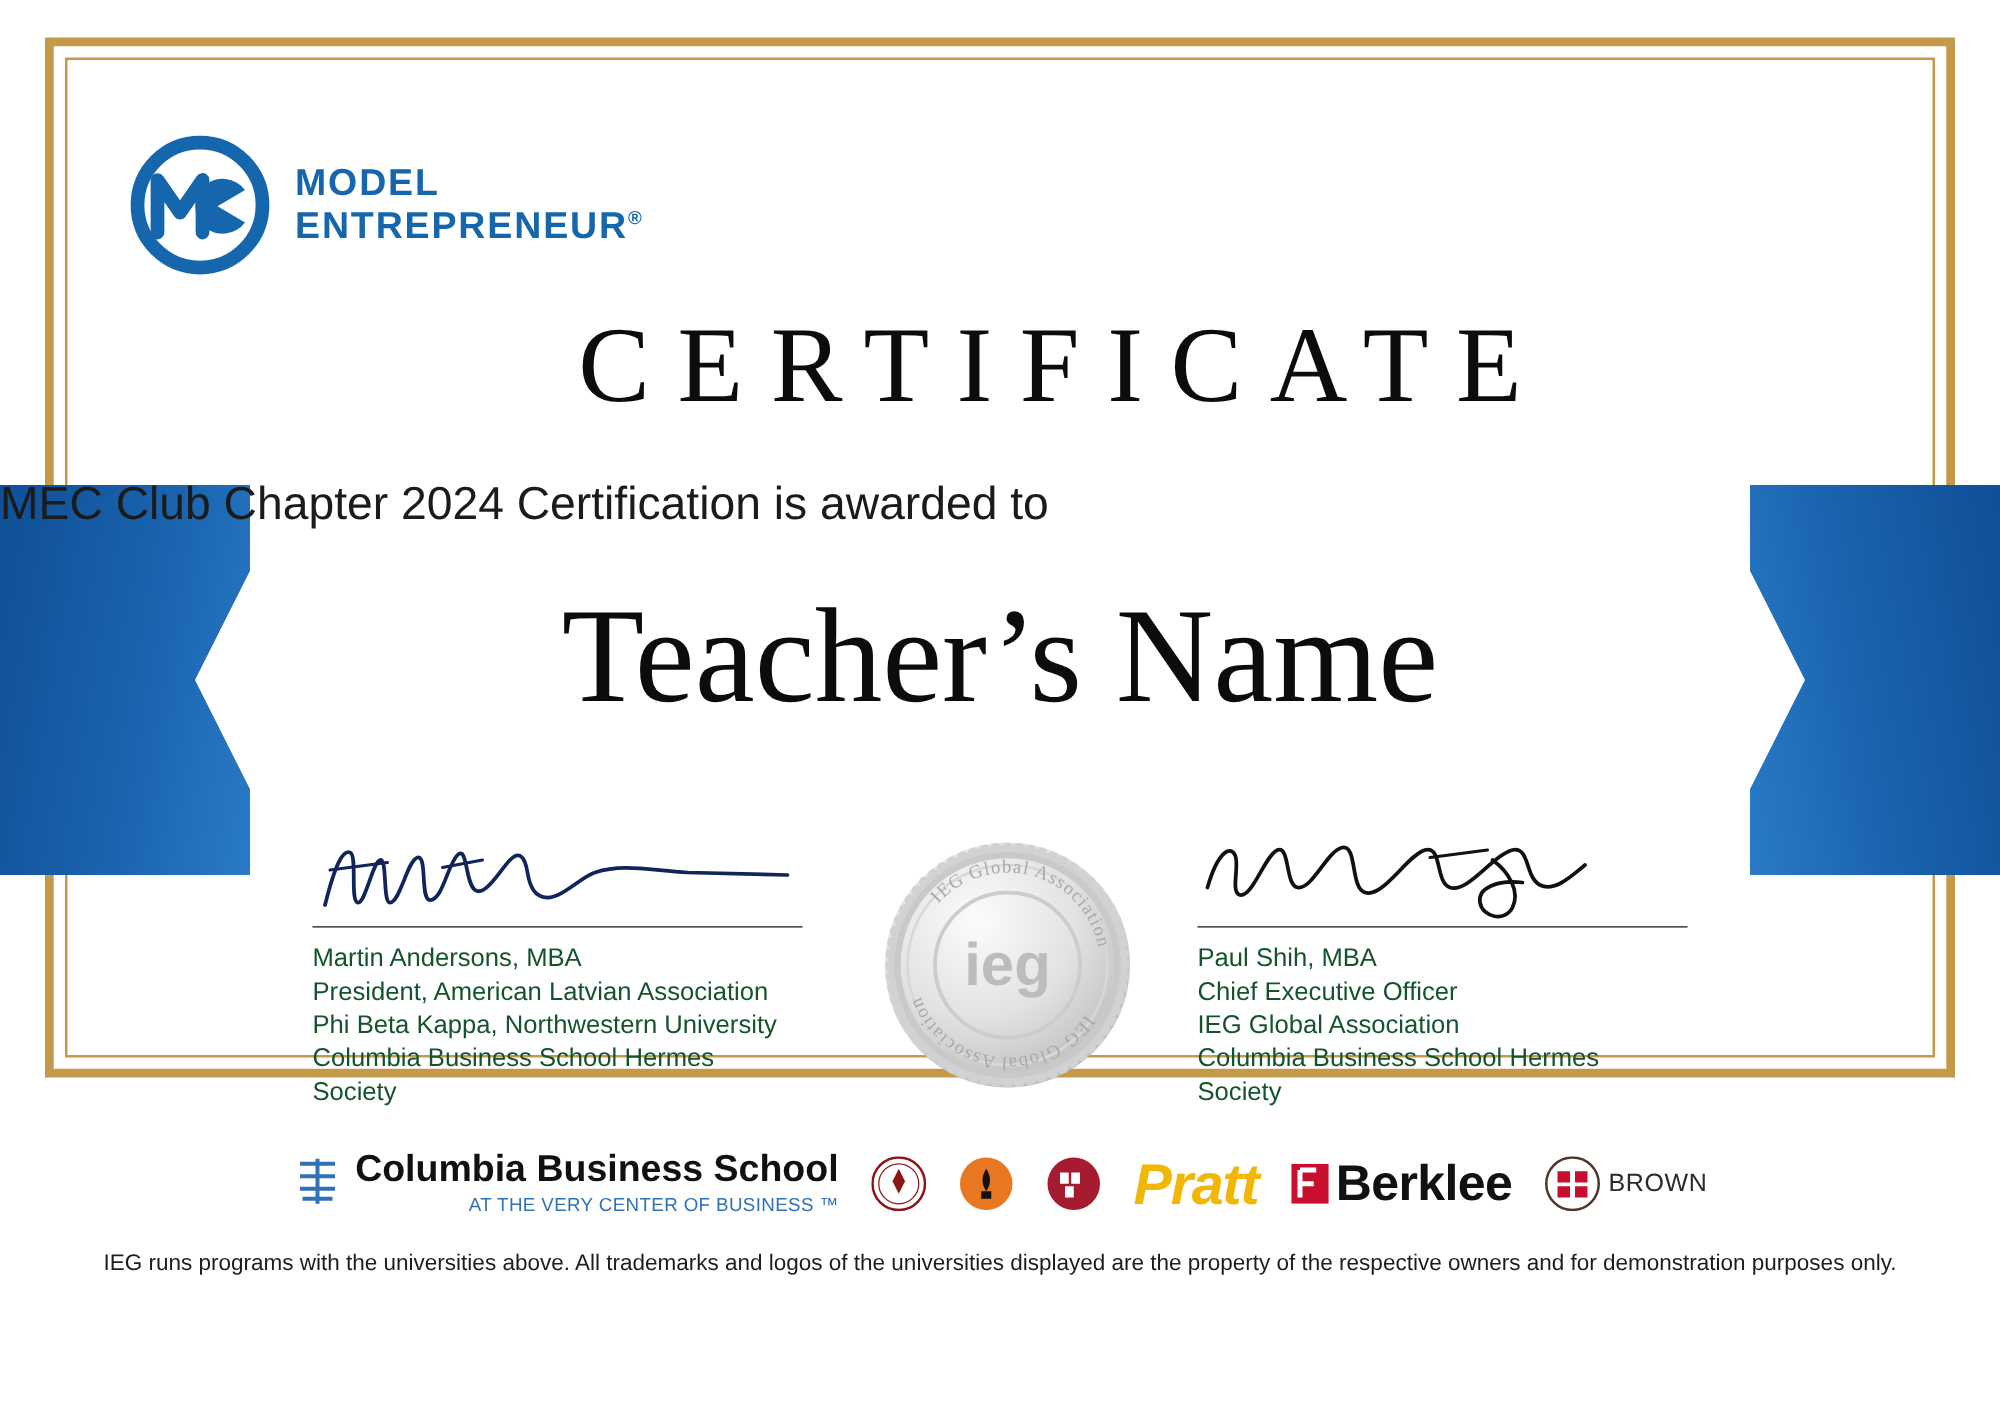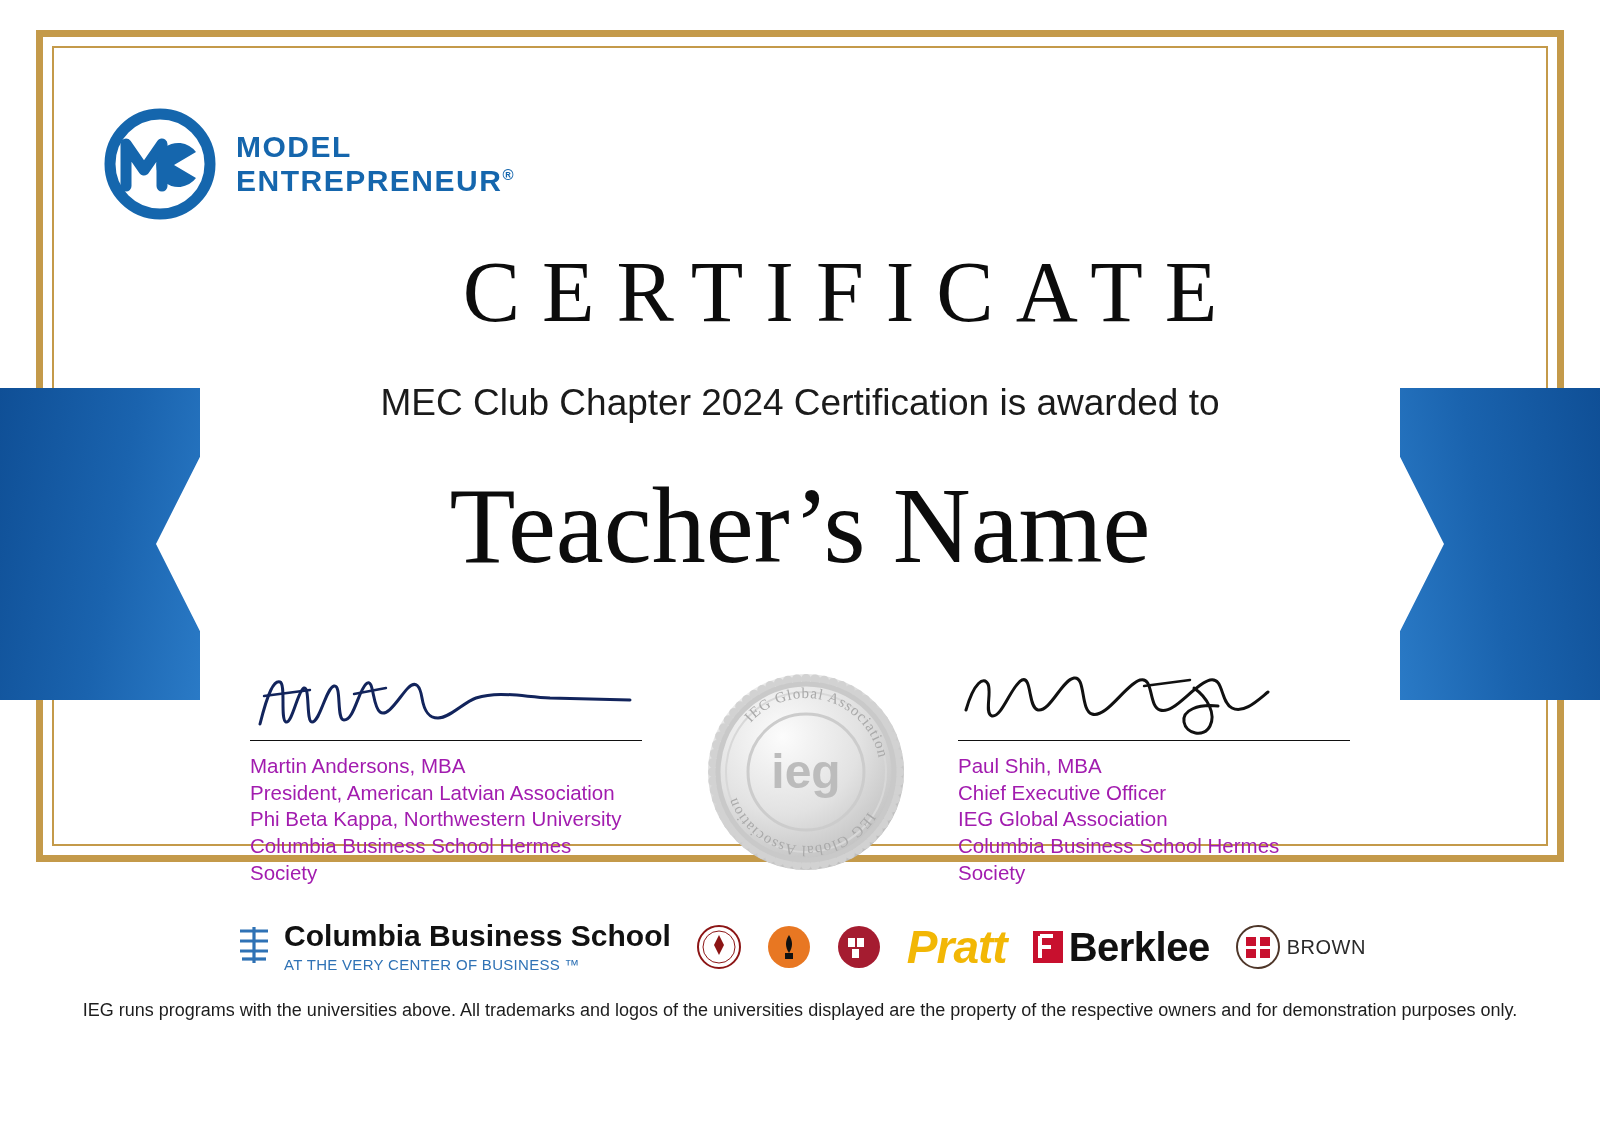--- a/index.html
+++ b/index.html
@@ -72,21 +72,20 @@
     font-size: 86px;
     letter-spacing: 22px;
     text-indent: 22px;
     color: #0c0c0c;
     font-weight: 400;
     margin-left: 40px;
   }
   .cert-subtitle {
     position: absolute;
     top: 382px; left: 0; width: 100%;
-    text-align: center;
     font-size: 37px;
     color: #1b1b1b;
     font-weight: 400;
   }
   .recipient-name {
     position: absolute;
     top: 464px; left: 0; width: 100%;
     text-align: center;
     font-family: "Liberation Serif", serif;
     font-size: 108px;
@@ -102,38 +101,38 @@
   .sig-scribble { height: 78px; width: 100%; }
   .sig-rule {
     border-bottom: 1.6px solid #111;
     width: 100%;
     margin-top: -4px;
   }
   .sig-lines {
     margin-top: 12px;
     font-size: 20.5px;
     line-height: 1.3;
-    color: #a21caf;
+    color: #14532d;
   }
 
   
   .seal {
     position: absolute;
     left: 700px; top: 666px;
     width: 212px; height: 212px;
   }
 
   
   .logos-row {
     position: absolute;
     left: 0; top: 920px; width: 100%;
     display: flex; align-items: center; justify-content: center;
     gap: 26px;
   }
-  .cbs-logo { display: flex; align-items: center; gap: 10px; }
+  .cbs-logo { display: flex; align-items: center; gap: 10px; text-align: right; }
   .cbs-text-main {
     font-size: 30px; font-weight: 700; color: #111; line-height: 1;
   }
   .cbs-text-sub {
     font-size: 15px; font-weight: 400; color: #2f72b5; letter-spacing: 0.3px;
     margin-top: 5px;
   }
   .crest { width: 44px; height: 44px; }
   .pratt-text {
     font-family: "Liberation Sans", sans-serif;

